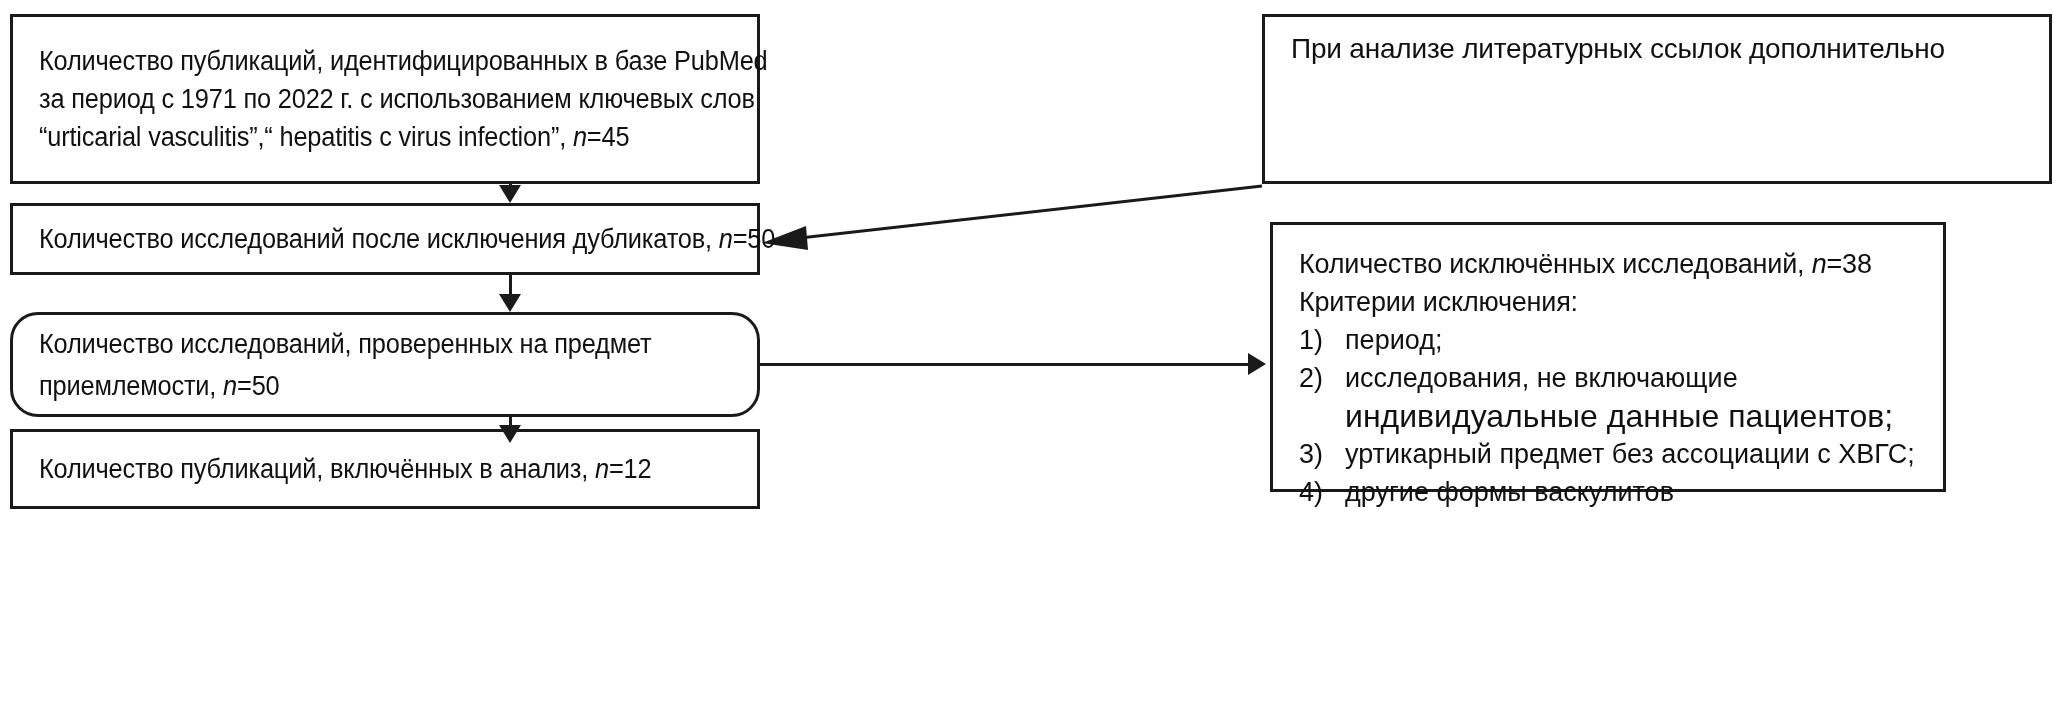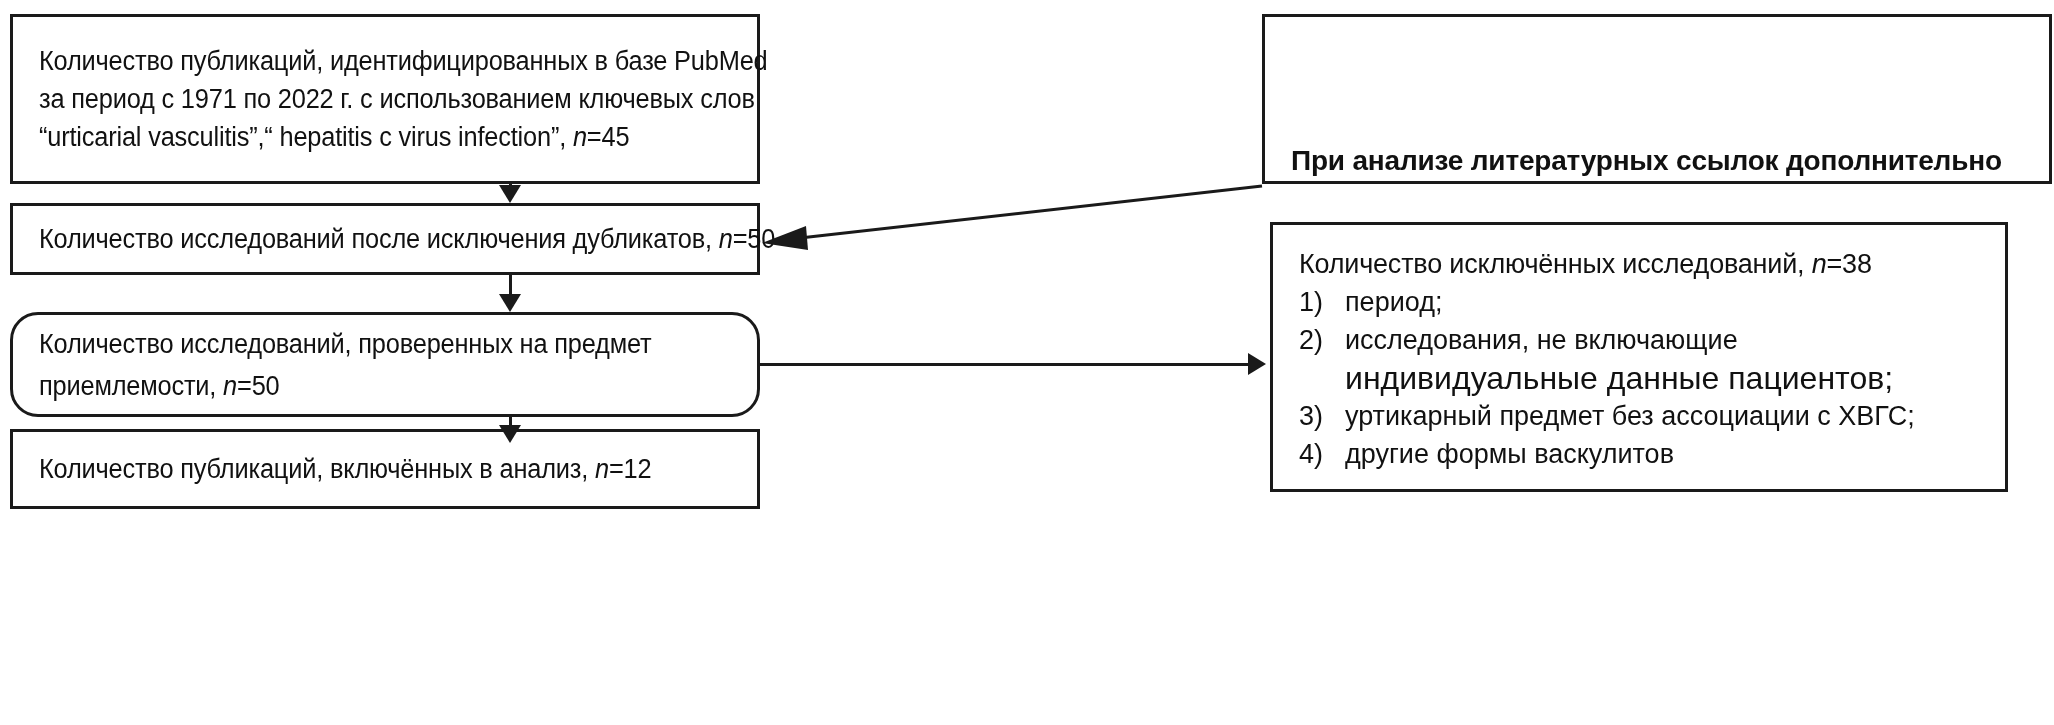--- a/index.html
+++ b/index.html
@@ -33,21 +33,21 @@
     transform-origin:left center;
   }
   .pad-l{padding-left:26px;padding-right:14px;}
 
   
   #box-identified { left:10px;  top:14px;  width:750px;  height:170px; }
   #box-deduped    { left:10px;  top:203px; width:750px;  height:72px;  }
   #box-eligible   { left:10px;  top:312px; width:750px;  height:105px;border-radius:28px; }
   #box-included   { left:10px;  top:429px; width:750px;  height:80px;  }
   #box-refs       { left:1262px;top:14px;  width:790px;  height:170px; }
-  #box-excluded   { left:1270px;top:222px; width:738px;  height:270px; }
+  #box-excluded   { left:1270px;top:222px; width:676px;  height:270px; }
 
   #box-identified .line{line-height:38px;}
   #box-refs .line{font-size:28px;line-height:40px;transform:none;}
   #box-excluded .line{font-size:27px;line-height:38px;transform:none;}
 
   
   .crit{
     display:flex;
     font-size:27px;
     line-height:38px;
@@ -103,26 +103,27 @@
 
   <div class="box pad-l" id="box-eligible">
     <div class="line">Количество исследований, проверенных на предмет</div>
     <div class="line">приемлемости, <span class="ital">n</span>=50</div>
   </div>
 
   <div class="box pad-l" id="box-included">
     <div class="line">Количество публикаций, включённых в анализ, <span class="ital">n</span>=12</div>
   </div>
 
-  <div class="box pad-l" id="box-refs" style="justify-content:flex-end;padding-top:24px;font-weight:bold;">
+  <div class="box pad-l" id="box-refs" style="justify-content:flex-start;padding-top:12px;">
     <div class="line">При анализе литературных ссылок дополнительно</div>
   </div>
 
   <div class="box pad-l" id="box-excluded" style="justify-content:flex-start;padding-top:20px;">
     <div class="line">Количество исключённых исследований, <span class="ital">n</span>=38</div>
+    <div class="line">Критерии исключения:</div>
 
     <div class="crit">
       <span class="crit-num">1)</span>
       <span class="crit-txt">период;</span>
     </div>
 
     <div class="crit">
       <span class="crit-num">2)</span>
       <span class="crit-txt">исследования, не включающие</span>
     </div>

